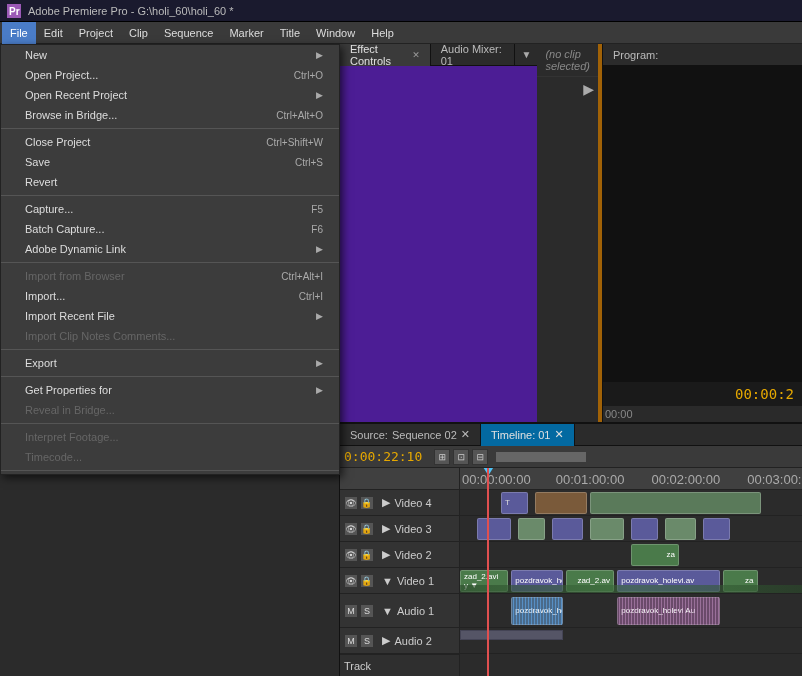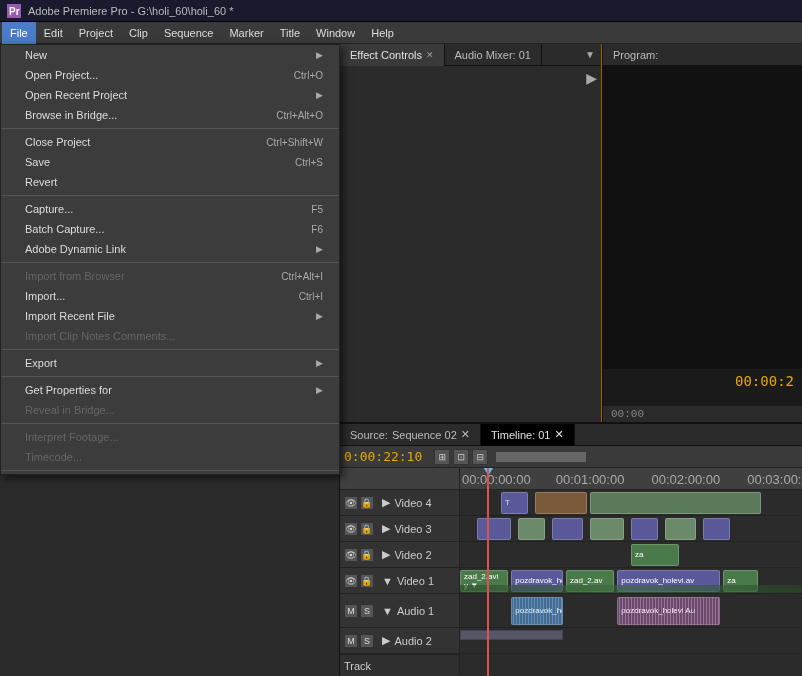--- a/index.html
+++ b/index.html
@@ -91,21 +91,21 @@
       flex: 1; display: flex; flex-direction: column; overflow: hidden;
     }
 
     
     #top-right-row {
       display: flex; height: 410px;
     }
 
     
     #effect-controls {
-      flex: 1; background: #f0abfc; border-right: 1px solid #a16207; display: flex; flex-direction: column;
+      flex: 1; background: #4c1d95; border-right: 4px solid #a16207; display: flex; flex-direction: row;
     }
     .ec-tabs {
       display: flex; background: #2b2b2b; border-bottom: 1px solid #111; height: 22px; align-items: center;
     }
     .ec-tab {
       padding: 3px 10px; font-size: 11px; color: #bbb; cursor: pointer;
       border-right: 1px solid #111; display: flex; align-items: center; gap: 4px; height: 22px;
     }
     .ec-tab.active { background: #3a3a3a; color: #e0e0e0; }
     .ec-tab .close-x { color: #999; font-size: 9px; }
@@ -135,21 +135,21 @@
       flex: 1; display: flex; flex-direction: column; background: #2b2b2b;
       border-top: 2px solid #111;
     }
     .timeline-tabs {
       display: flex; background: #2b2b2b; border-bottom: 1px solid #111; height: 22px; align-items: center;
     }
     .timeline-tab {
       padding: 3px 10px; font-size: 11px; color: #bbb; cursor: pointer;
       border-right: 1px solid #111; display: flex; align-items: center; gap: 4px; height: 22px;
     }
-    .timeline-tab.active { background: #000000; color: #e0e0e0; }
+    .timeline-tab.active { background: #0369a1; color: #e0e0e0; }
     .ruler-mark { font-size: 13px; color: #aaa; position: absolute; top: 4px; }
     .timeline-top-bar { height: 22px; background: #3a3a3a; border-bottom: 1px solid #222; display: flex; align-items: center; padding: 0 4px; gap: 4px; }
     .timeline-top-bar .timecode { color: #e6a800; font-family: monospace; font-size: 13px; }
 
     .tracks-container { display: flex; flex: 1; overflow: hidden; }
     .track-labels-col { width: 120px; min-width: 120px; background: #333; display: flex; flex-direction: column; border-right: 1px solid #222; }
     .track-label-row {
       height: 26px; display: flex; align-items: center; padding: 0 4px;
       border-bottom: 1px solid #222; font-size: 11px; color: #ccc; gap: 4px;
     }
@@ -158,21 +158,21 @@
 
     .tracks-data-col { flex: 1; display: flex; flex-direction: column; overflow: hidden; position: relative; }
     .track-data-row { height: 26px; border-bottom: 1px solid #222; display: flex; align-items: center; position: relative; overflow: hidden; }
 
     
     .clip-block {
       height: 22px; position: absolute; border-radius: 2px; overflow: hidden;
       display: flex; align-items: center; padding: 0 3px; font-size: 9px; color: #fff;
       border: 1px solid rgba(255,255,255,0.2);
     }
-    .clip-video { background: #4a7a4a; }
+    .clip-video { background: #4a7a4a; justify-content: flex-end; }
     .clip-video2 { background: #5a5a9a; }
     .clip-video3 { background: #6a8a6a; }
     .clip-audio { background: #4a6a8a; }
     .clip-audio2 { background: #6a4a6a; }
 
     .timeline-bottom-row { height: 22px; background: #2f2f2f; border-top: 1px solid #222; display: flex; align-items: center; padding: 0 4px; }
     .track-label-text { font-size: 11px; color: #ccc; }
 
     
     .ruler-container {
@@ -331,37 +331,38 @@
           <div class="ec-tab active">
             <span>Effect Controls</span>
             <span class="close-x">✕</span>
           </div>
           <div class="ec-tab">
             <span>Audio Mixer: 01</span>
           </div>
           <div class="panel-menu-btn">▼</div>
         </div>
         <div class="ec-content">
+          <div class="ec-clip-label">(no clip selected)</div>
           <div style="display:flex; justify-content:flex-end; padding:4px;">
             <span class="ec-scroll-arrow">▶</span>
           </div>
         </div>
       </div>
 
       <div id="program-monitor">
         <div class="pm-tabs">
           <div class="pm-tab">
             <span>Program:</span>
           </div>
         </div>
         <div class="pm-content"></div>
         <div class="pm-timecode">
           <span>00:00:2</span>
         </div>
-        <div style="background:#2a2a2a; color:#888; font-family:Liberation Mono, monospace; font-size:11px; padding:2px 8px;margin-top:13px;">
+        <div style="background:#2a2a2a; color:#888; font-family:Liberation Sans, sans-serif; font-size:11px; padding:2px 2px;">
           <span>00:00</span>
         </div>
       </div>
     </div>
 
     <div id="timeline-section">
       <div class="timeline-tabs">
         <div class="timeline-tab">
           <span>Source: </span>
           <span>Sequence 02</span>

